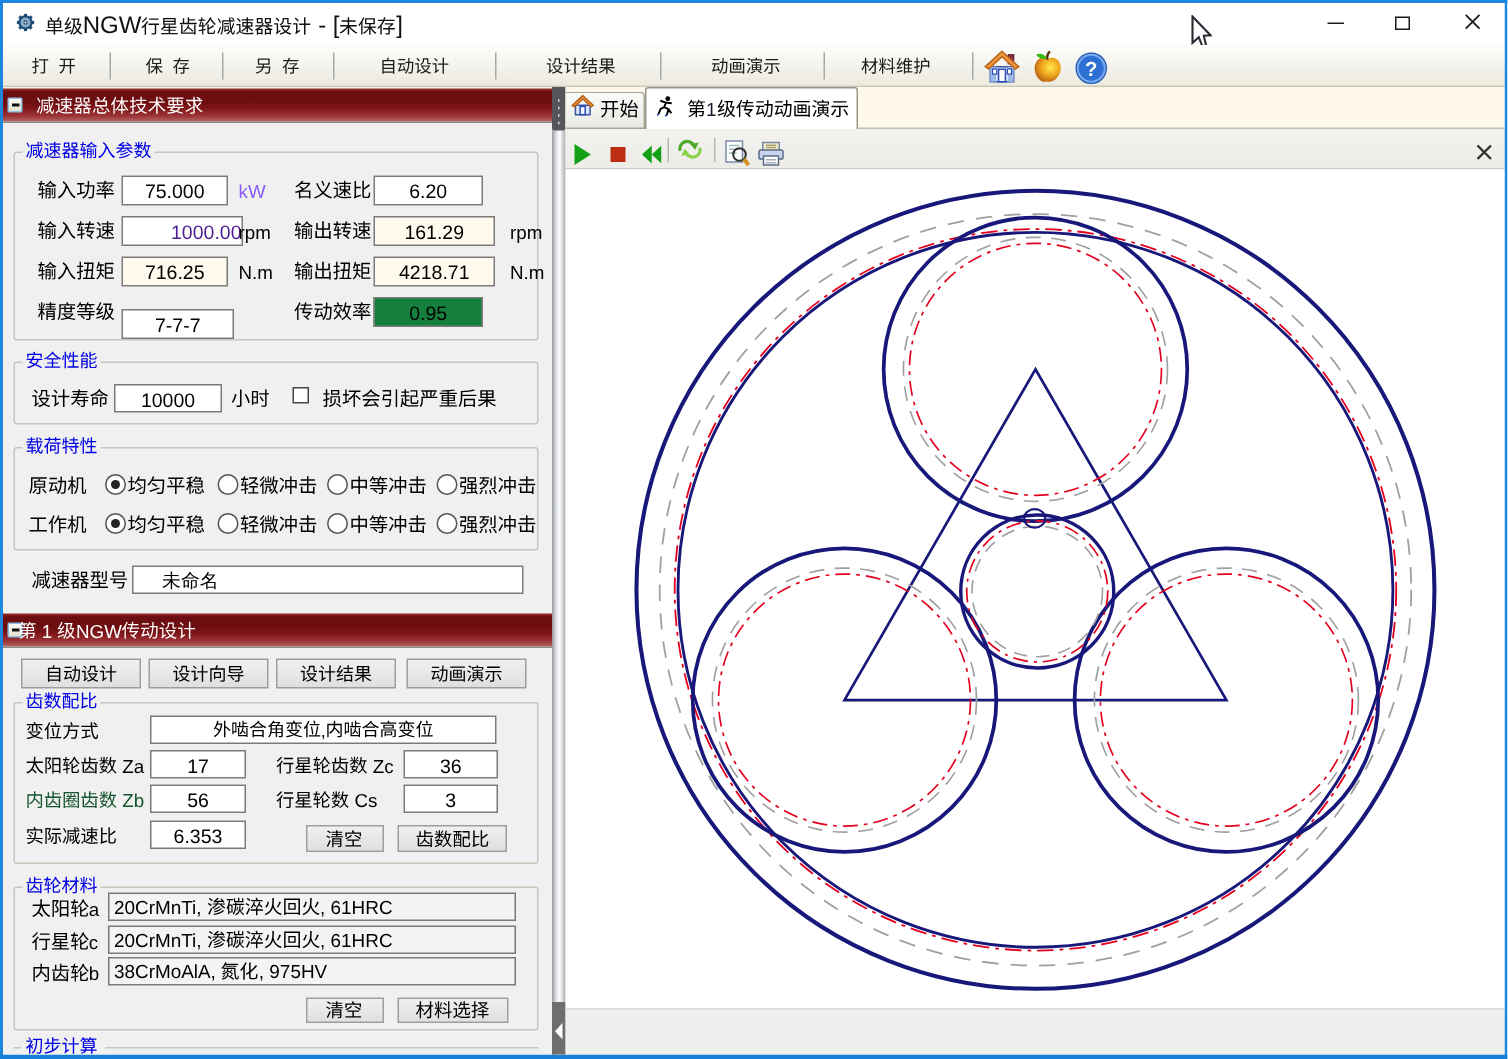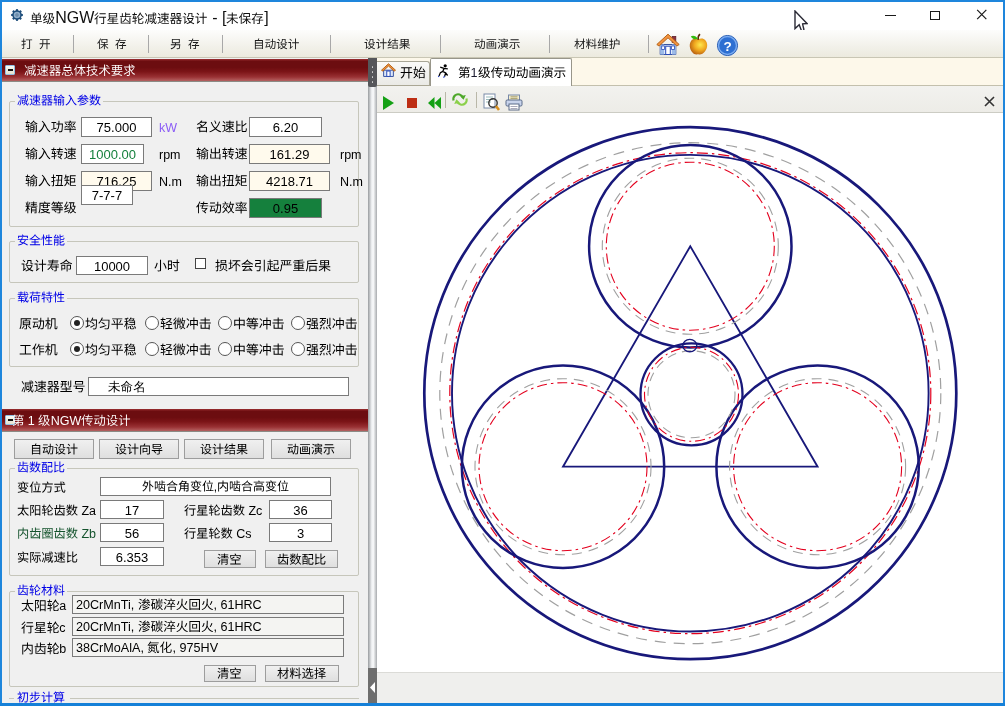--- a/index.html
+++ b/index.html
@@ -289,21 +289,21 @@
       <use href="#u901F" x="2000"></use>
       <use href="#u6BD4" x="3000"></use>
     </svg></div>
 <div style="position:absolute;left:249px;top:117px;width:73px;height:20px;background:#fff;border:1px solid #7a7a7a;text-align:center;font-size:13px;color:#000;line-height:20px;white-space:nowrap">6.20</div>
 <div style="position:absolute;left:24.5px;top:147.2px;color:#000;white-space:nowrap"><svg class="k" style="width:51.6px;height:12.9px" viewBox="0 -880 4000 1000">
       <use href="#u8F93"></use>
       <use href="#u5165" x="1000"></use>
       <use href="#u8F6C" x="2000"></use>
       <use href="#u901F" x="3000"></use>
     </svg></div>
-<div style="position:absolute;left:81px;top:144px;width:63px;height:20px;background:#fff;border:1px solid #7a7a7a;text-align:center;font-size:13px;color:#15803d;line-height:20px;white-space:nowrap">1000.00</div>
+<div style="position:absolute;left:81px;top:144px;width:81px;height:20px;background:#fff;border:1px solid #7a7a7a;text-align:right;font-size:13px;color:#4c1d95;line-height:20px;white-space:nowrap">1000.00</div>
 <div style="position:absolute;left:159px;top:148px;color:#000;white-space:nowrap">rpm</div>
 <div style="position:absolute;left:195.5px;top:147.2px;color:#000;white-space:nowrap"><svg class="k" style="width:51.6px;height:12.9px" viewBox="0 -880 4000 1000">
       <use href="#u8F93"></use>
       <use href="#u51FA" x="1000"></use>
       <use href="#u8F6C" x="2000"></use>
       <use href="#u901F" x="3000"></use>
     </svg></div>
 <div style="position:absolute;left:249px;top:144px;width:81px;height:20px;background:#fffaed;border:1px solid #7a7a7a;text-align:center;font-size:13px;color:#000;line-height:20px;white-space:nowrap">161.29</div>
 <div style="position:absolute;left:340px;top:148px;color:#000;white-space:nowrap">rpm</div>
 <div style="position:absolute;left:24.5px;top:174.2px;color:#000;white-space:nowrap"><svg class="k" style="width:51.6px;height:12.9px" viewBox="0 -880 4000 1000">
@@ -321,21 +321,21 @@
       <use href="#u77E9" x="3000"></use>
     </svg></div>
 <div style="position:absolute;left:249px;top:171px;width:81px;height:20px;background:#fffaed;border:1px solid #7a7a7a;text-align:center;font-size:13px;color:#000;line-height:20px;white-space:nowrap">4218.71</div>
 <div style="position:absolute;left:340px;top:175px;color:#000;white-space:nowrap">N.m</div>
 <div style="position:absolute;left:24.5px;top:201.2px;color:#000;white-space:nowrap"><svg class="k" style="width:51.6px;height:12.9px" viewBox="0 -880 4000 1000">
       <use href="#u7CBE"></use>
       <use href="#u5EA6" x="1000"></use>
       <use href="#u7B49" x="2000"></use>
       <use href="#u7EA7" x="3000"></use>
     </svg></div>
-<div style="position:absolute;left:81px;top:185px;width:52px;height:20px;background:#fff;border:1px solid #7a7a7a;text-align:center;font-size:13px;color:#000;line-height:20px;white-space:nowrap">7-7-7</div>
+<div style="position:absolute;left:81px;top:206px;width:75px;height:20px;background:#fff;border:1px solid #7a7a7a;text-align:center;font-size:13px;color:#000;line-height:20px;white-space:nowrap">7-7-7</div>
 <div style="position:absolute;left:195.5px;top:201.2px;color:#000;white-space:nowrap"><svg class="k" style="width:51.6px;height:12.9px" viewBox="0 -880 4000 1000">
       <use href="#u4F20"></use>
       <use href="#u52A8" x="1000"></use>
       <use href="#u6548" x="2000"></use>
       <use href="#u7387" x="3000"></use>
     </svg></div>
 <div style="position:absolute;left:249px;top:198px;width:73px;height:20px;background:#15803d;border:1px solid #7a7a7a;text-align:center;font-size:13px;color:#000;line-height:20px;white-space:nowrap">0.95</div>
 <div style="position:absolute;left:9px;top:241px;width:350px;height:42px;border:1px solid #c6c6bb;border-radius:2px"></div>
 <div style="position:absolute;left:15px;top:234px;height:14px;padding:0 2px;background:#f0f0f0;color:#0000e6;white-space:nowrap"><svg class="k" style="width:48.0px;height:12.0px" viewBox="0 -880 4000 1000">
       <use href="#u5B89"></use>

